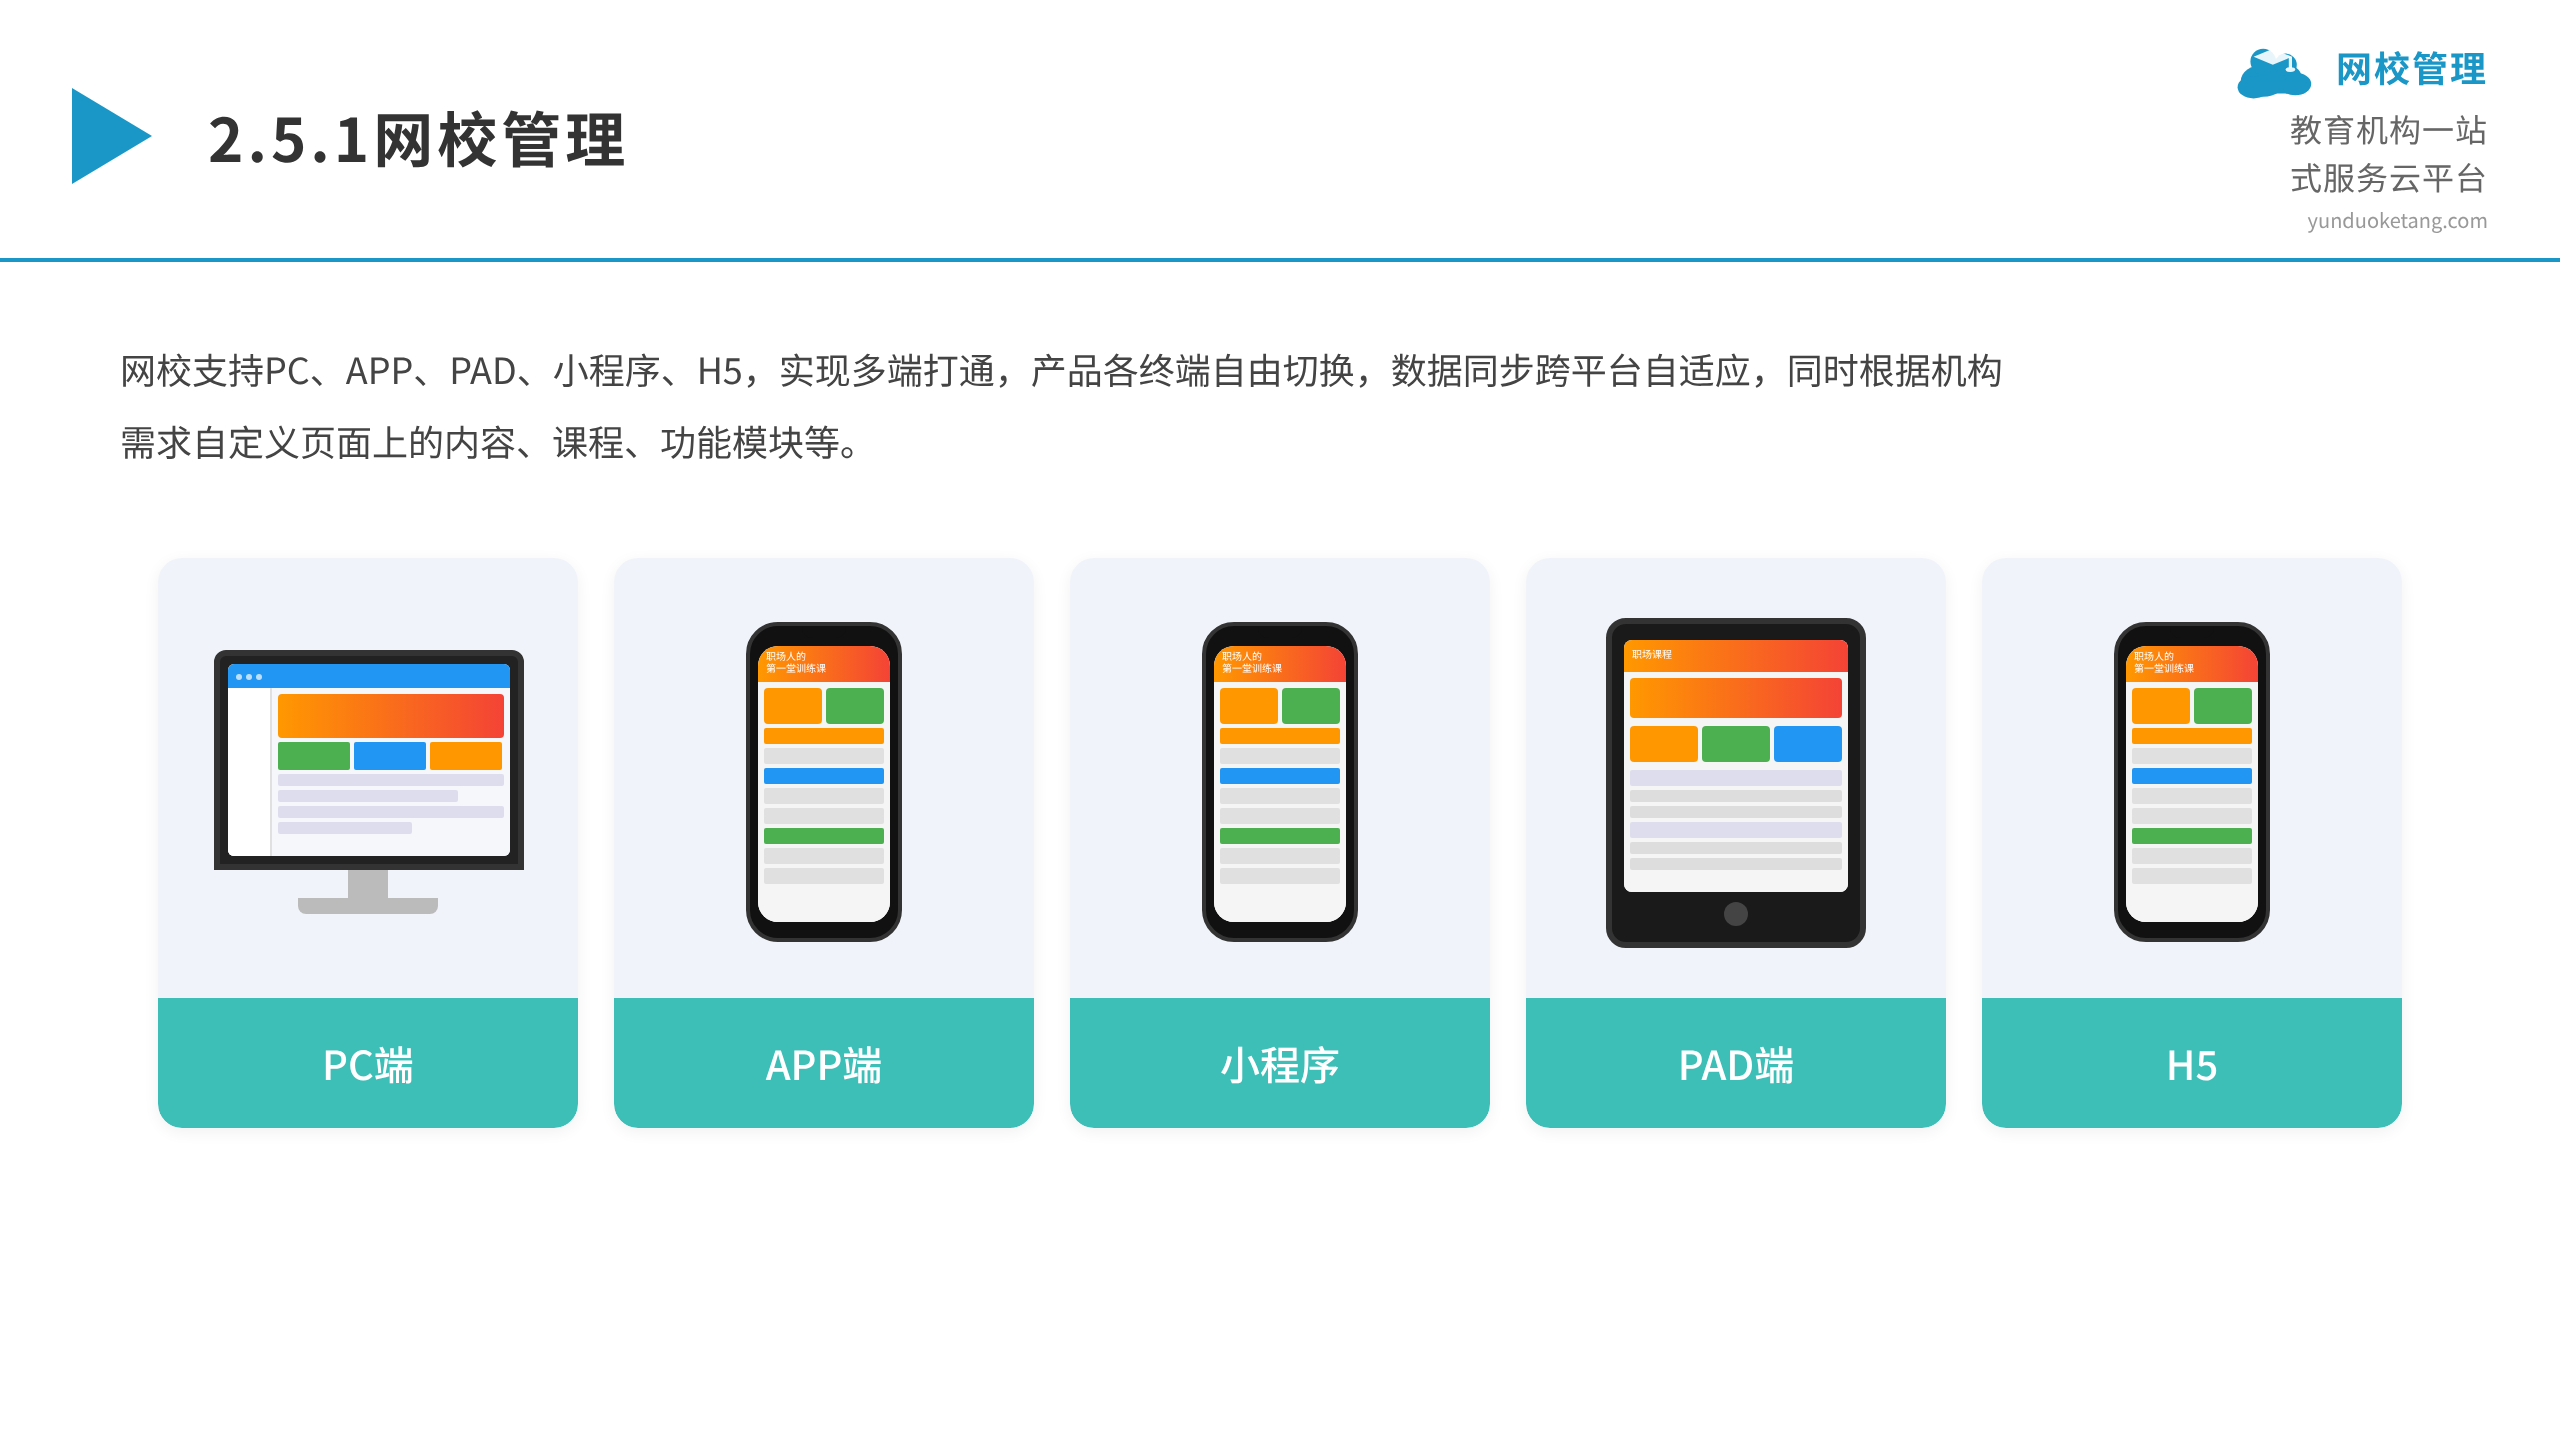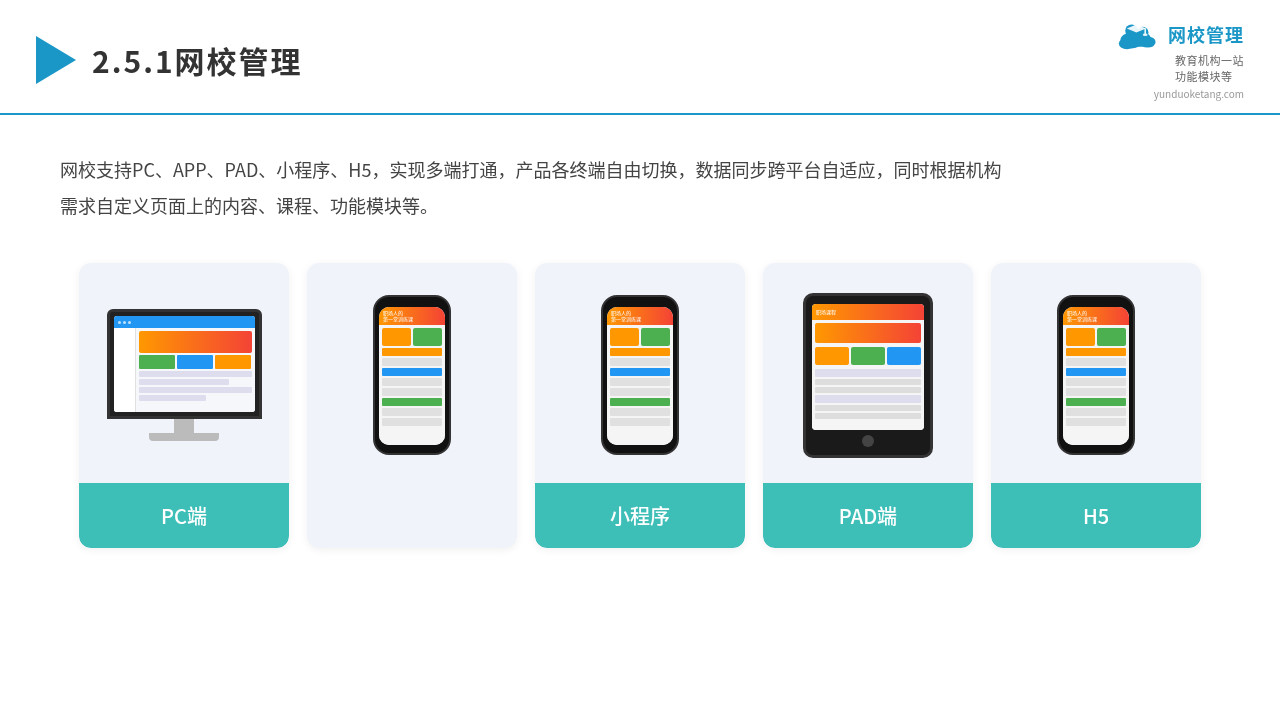--- a/index.html
+++ b/index.html
@@ -16,21 +16,21 @@
     .header {
       display: flex;
       align-items: center;
       justify-content: space-between;
       padding: 18px 36px 12px 36px;
       border-bottom: 2px solid #1a97c7;
     }
     .header-left {
       display: flex;
       align-items: center;
-      gap: 16px;
+      gap: 28px;
       justify-content: center;
     }
     .play-icon {
       width: 0;
       height: 0;
       border-top: 24px solid transparent;
       border-bottom: 24px solid transparent;
       border-left: 40px solid #1a97c7;
     }
     .page-title {
@@ -54,23 +54,23 @@
       width: 48px;
       height: 32px;
     }
     .logo-text-main {
       font-size: 18px;
       font-weight: 700;
       color: #1a97c7;
       letter-spacing: 1px;
     }
     .logo-sub {
-      font-size: 11px;
+      font-size: 16px;
       color: #666;
-      text-align: left;
+      text-align: center;
       letter-spacing: 0.5px;
     }
     .logo-url {
       font-size: 10px;
       color: #999;
     }
 
     
     .description {
       padding: 36px 28px 20px 60px;
@@ -328,21 +328,21 @@
         <rect x="10" y="28" width="40" height="8" rx="4" fill="#1a97c7"></rect>
 
         <polygon points="28,8 40,13 28,18 16,13" fill="#fff" opacity="0.9"></polygon>
         <rect x="38" y="13" width="2" height="7" fill="#fff" opacity="0.9"></rect>
         <ellipse cx="39" cy="21" rx="3" ry="1.5" fill="#fff" opacity="0.9"></ellipse>
       </svg>
       <span class="logo-text-main">网校管理</span>
     </div>
     <div class="logo-sub">
       <span>教育机构一站</span><br>
-      <span>功能模块等</span>
+      <span>式服务云平台</span>
     </div>
     <div class="logo-url">yunduoketang.com</div>
   </div>
 </div>
 
 <div class="description">
   <p>网校支持PC、APP、PAD、小程序、H5，实现多端打通，产品各终端自由切换，数据同步跨平台自适应，同时根据机构<br>需求自定义页面上的内容、课程、功能模块等。</p>
 </div>
 
 <div class="cards-container">
@@ -401,20 +401,21 @@
             <div class="phone-row-blue"></div>
             <div class="phone-row"></div>
             <div class="phone-row"></div>
             <div class="phone-row-teal"></div>
             <div class="phone-row"></div>
             <div class="phone-row"></div>
           </div>
         </div>
       </div>
     </div>
+    <div class="card-label">APP端</div>
   </div>
 
   <div class="card">
     <div class="card-image-area">
       <div class="phone">
         <div class="phone-notch"></div>
         <div class="phone-screen">
           <div class="phone-screen-header">
             <div class="phone-screen-header-text">职场人的<br>第一堂训练课</div>
           </div>

